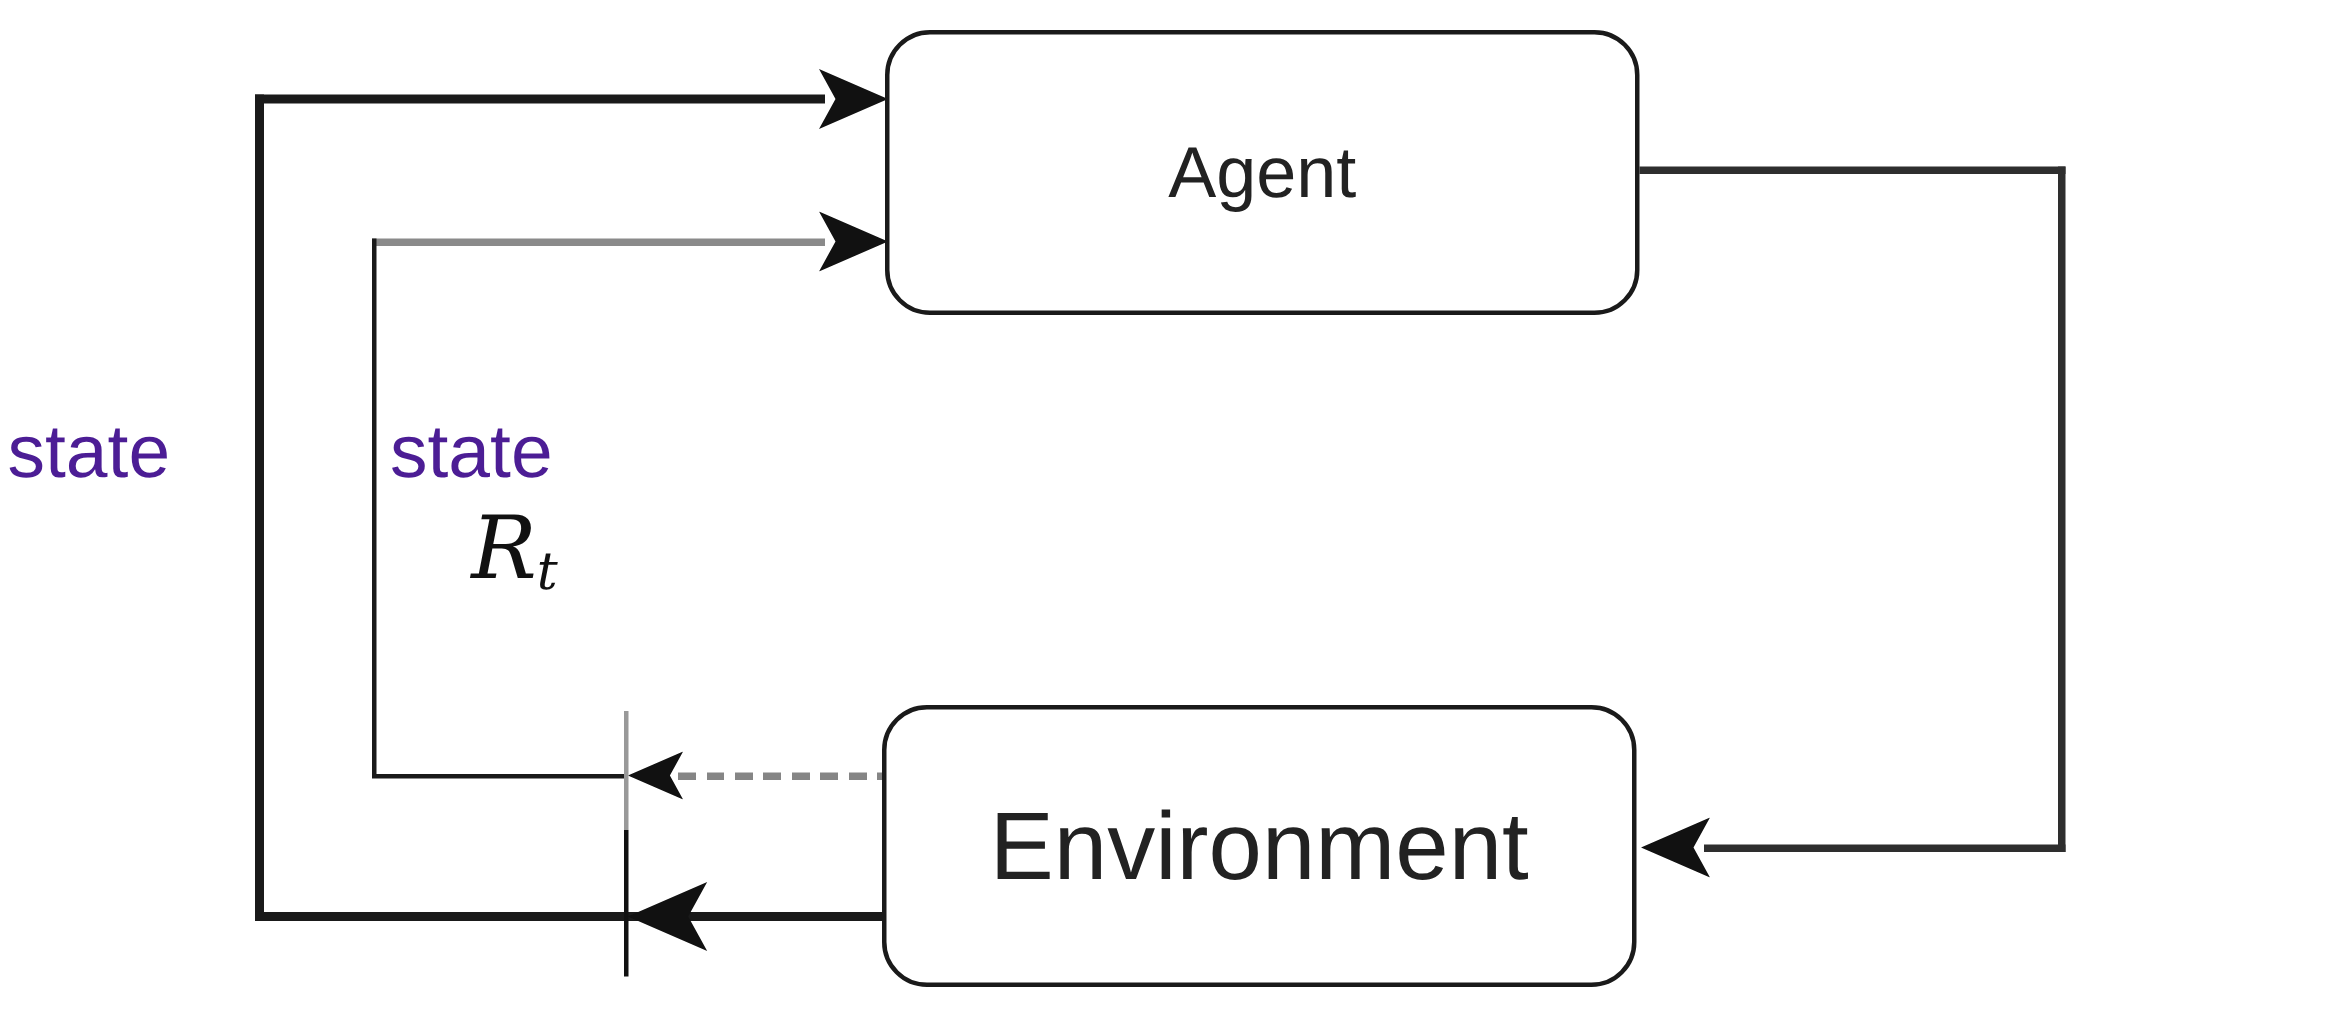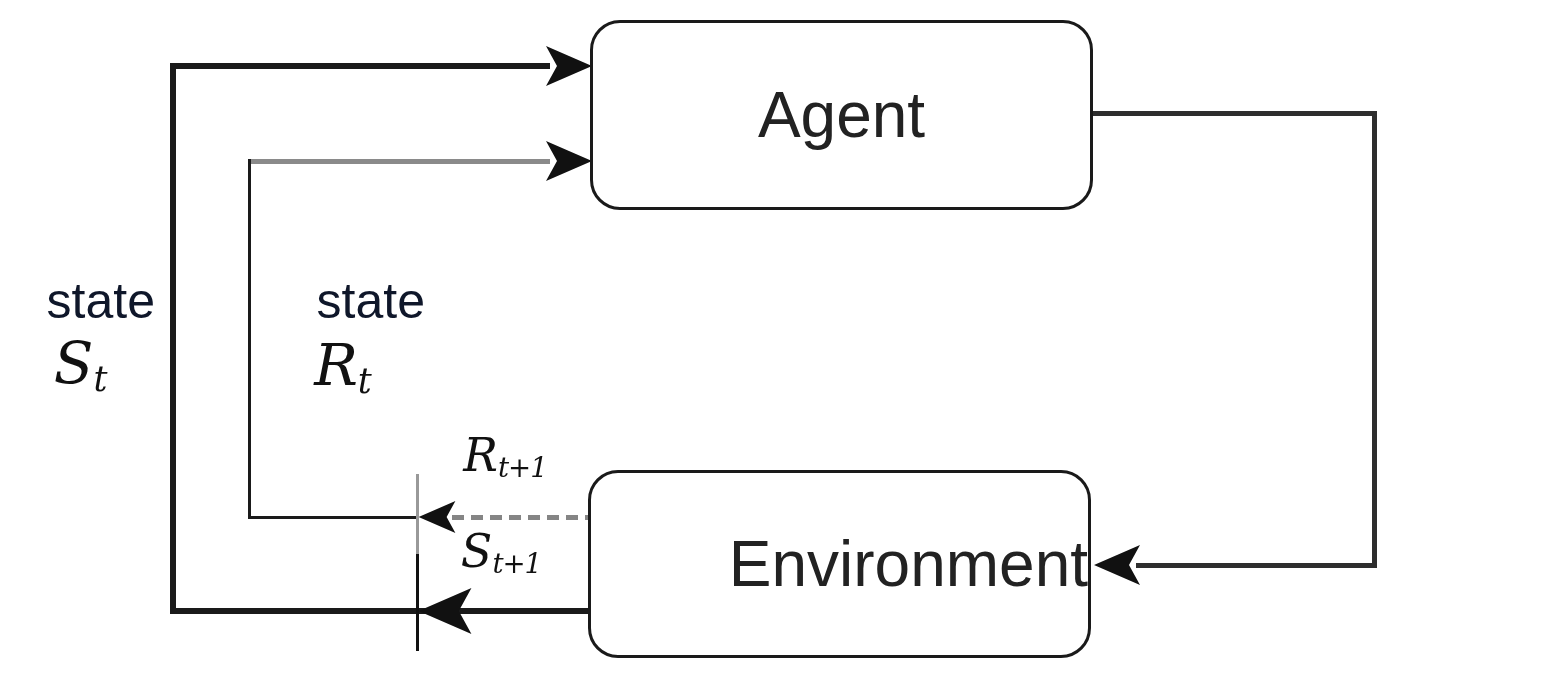--- a/index.html
+++ b/index.html
@@ -24,27 +24,26 @@
     border-radius: 30px;
     display: flex;
     align-items: center;
     justify-content: center;
     color: #222222;
     box-sizing: border-box;
   }
   #agent-box {
     left: 590px; top: 20px;
     width: 503px; height: 190px;
-    font-size: 64px;
+    font-size: 48px;
   }
   #environment-box {
     left: 588px; top: 470px;
     width: 503px; height: 188px;
     font-size: 64px;
-    justify-content: flex-end;
   }
 
   
   .line {
     position: absolute;
     background: #1a1a1a;
   }
   .gray-line {
     background: #8a8a8a;
   }
@@ -66,22 +65,22 @@
   }
 
   svg.arrowhead {
     position: absolute;
     display: block;
   }
 
   
   .word-label {
     position: absolute;
-    color: #0f172a;
-    text-align: right;
+    color: #4c1d95;
+    text-align: left;
     line-height: 1;
     white-space: nowrap;
   }
   .math-label {
     position: absolute;
     font-family: "DejaVu Serif", serif;
     font-style: italic;
     color: #111111;
     text-align: center;
     line-height: 1;
@@ -138,23 +137,20 @@
   </svg>
 
   <div id="agent-box" class="node">
     <span>Agent</span>
   </div>
   <div id="environment-box" class="node">
     <span>Environment</span>
   </div>
 
   <div id="state-word" class="word-label">state</div>
-  <div id="state-sym" class="math-label"><span>S</span><span class="sub">t</span></div>
 
   <div id="reward-word" class="word-label">state</div>
   <div id="reward-sym" class="math-label"><span>R</span><span class="sub">t</span></div>
 
 
-  <div id="next-reward-sym" class="math-label"><span>R</span><span class="sub">t+1</span></div>
 
-  <div id="next-state-sym" class="math-label"><span>S</span><span class="sub">t+1</span></div>
 
 </div>
 
 </body></html>

